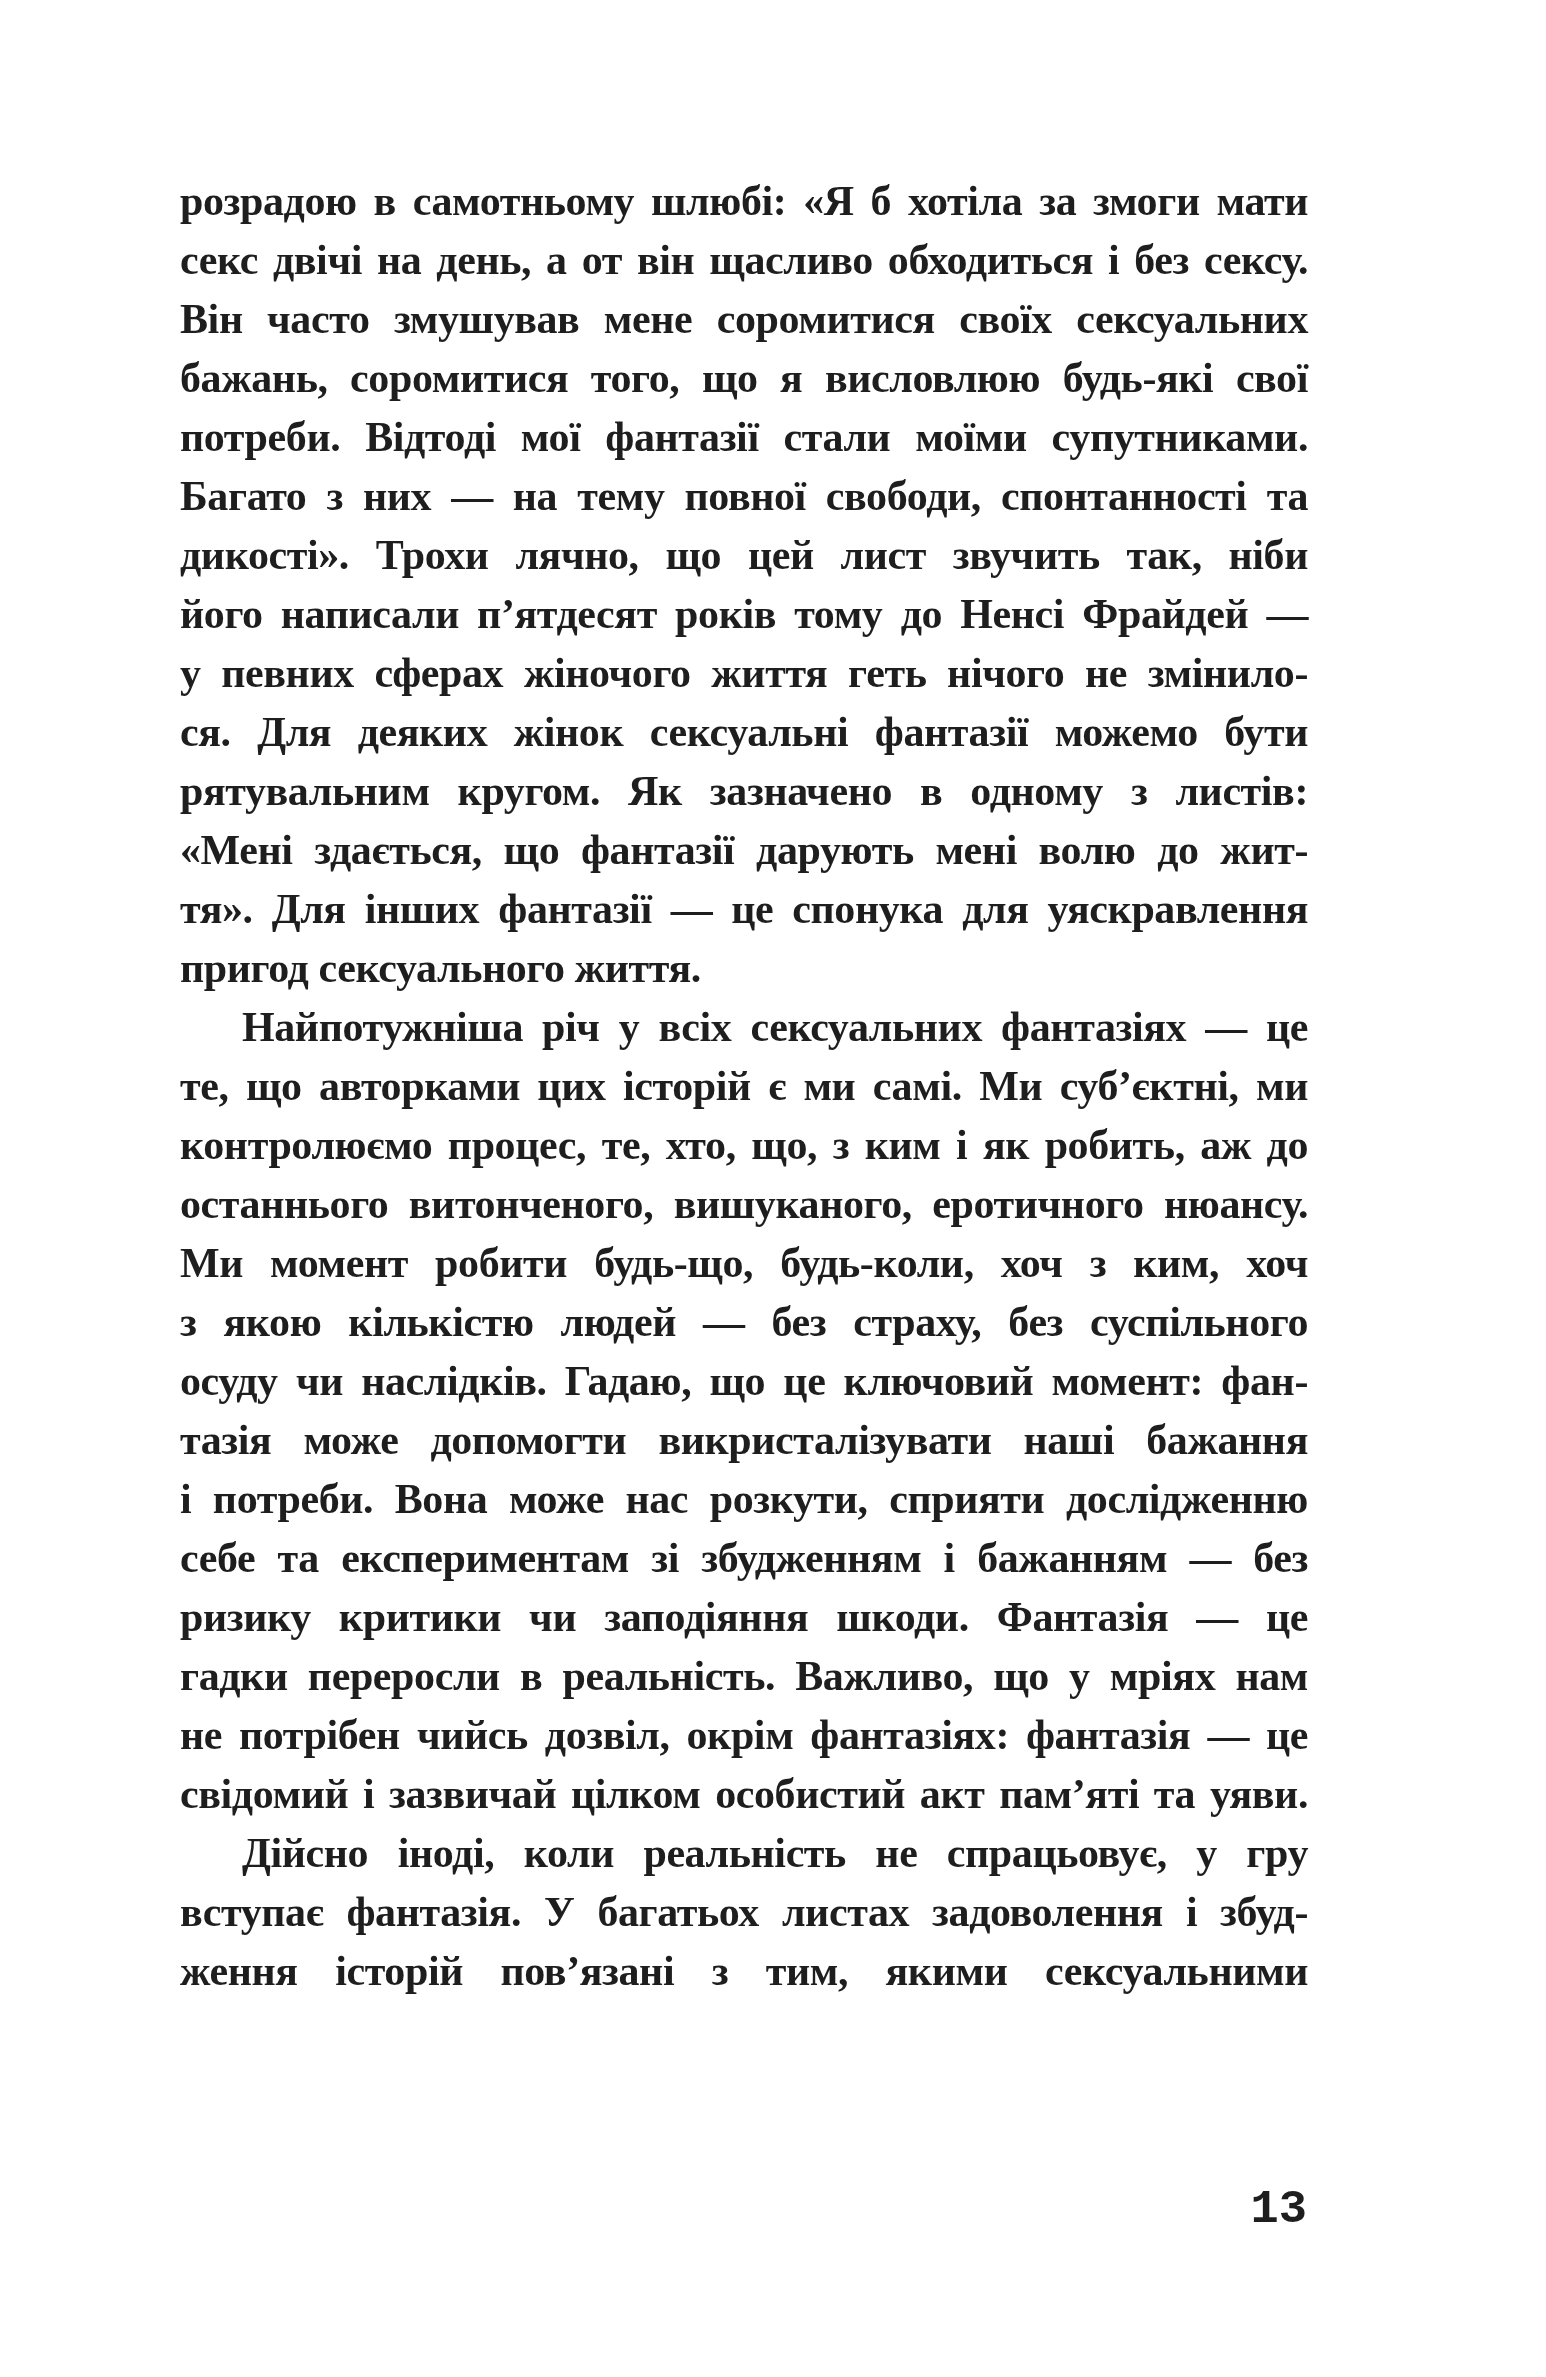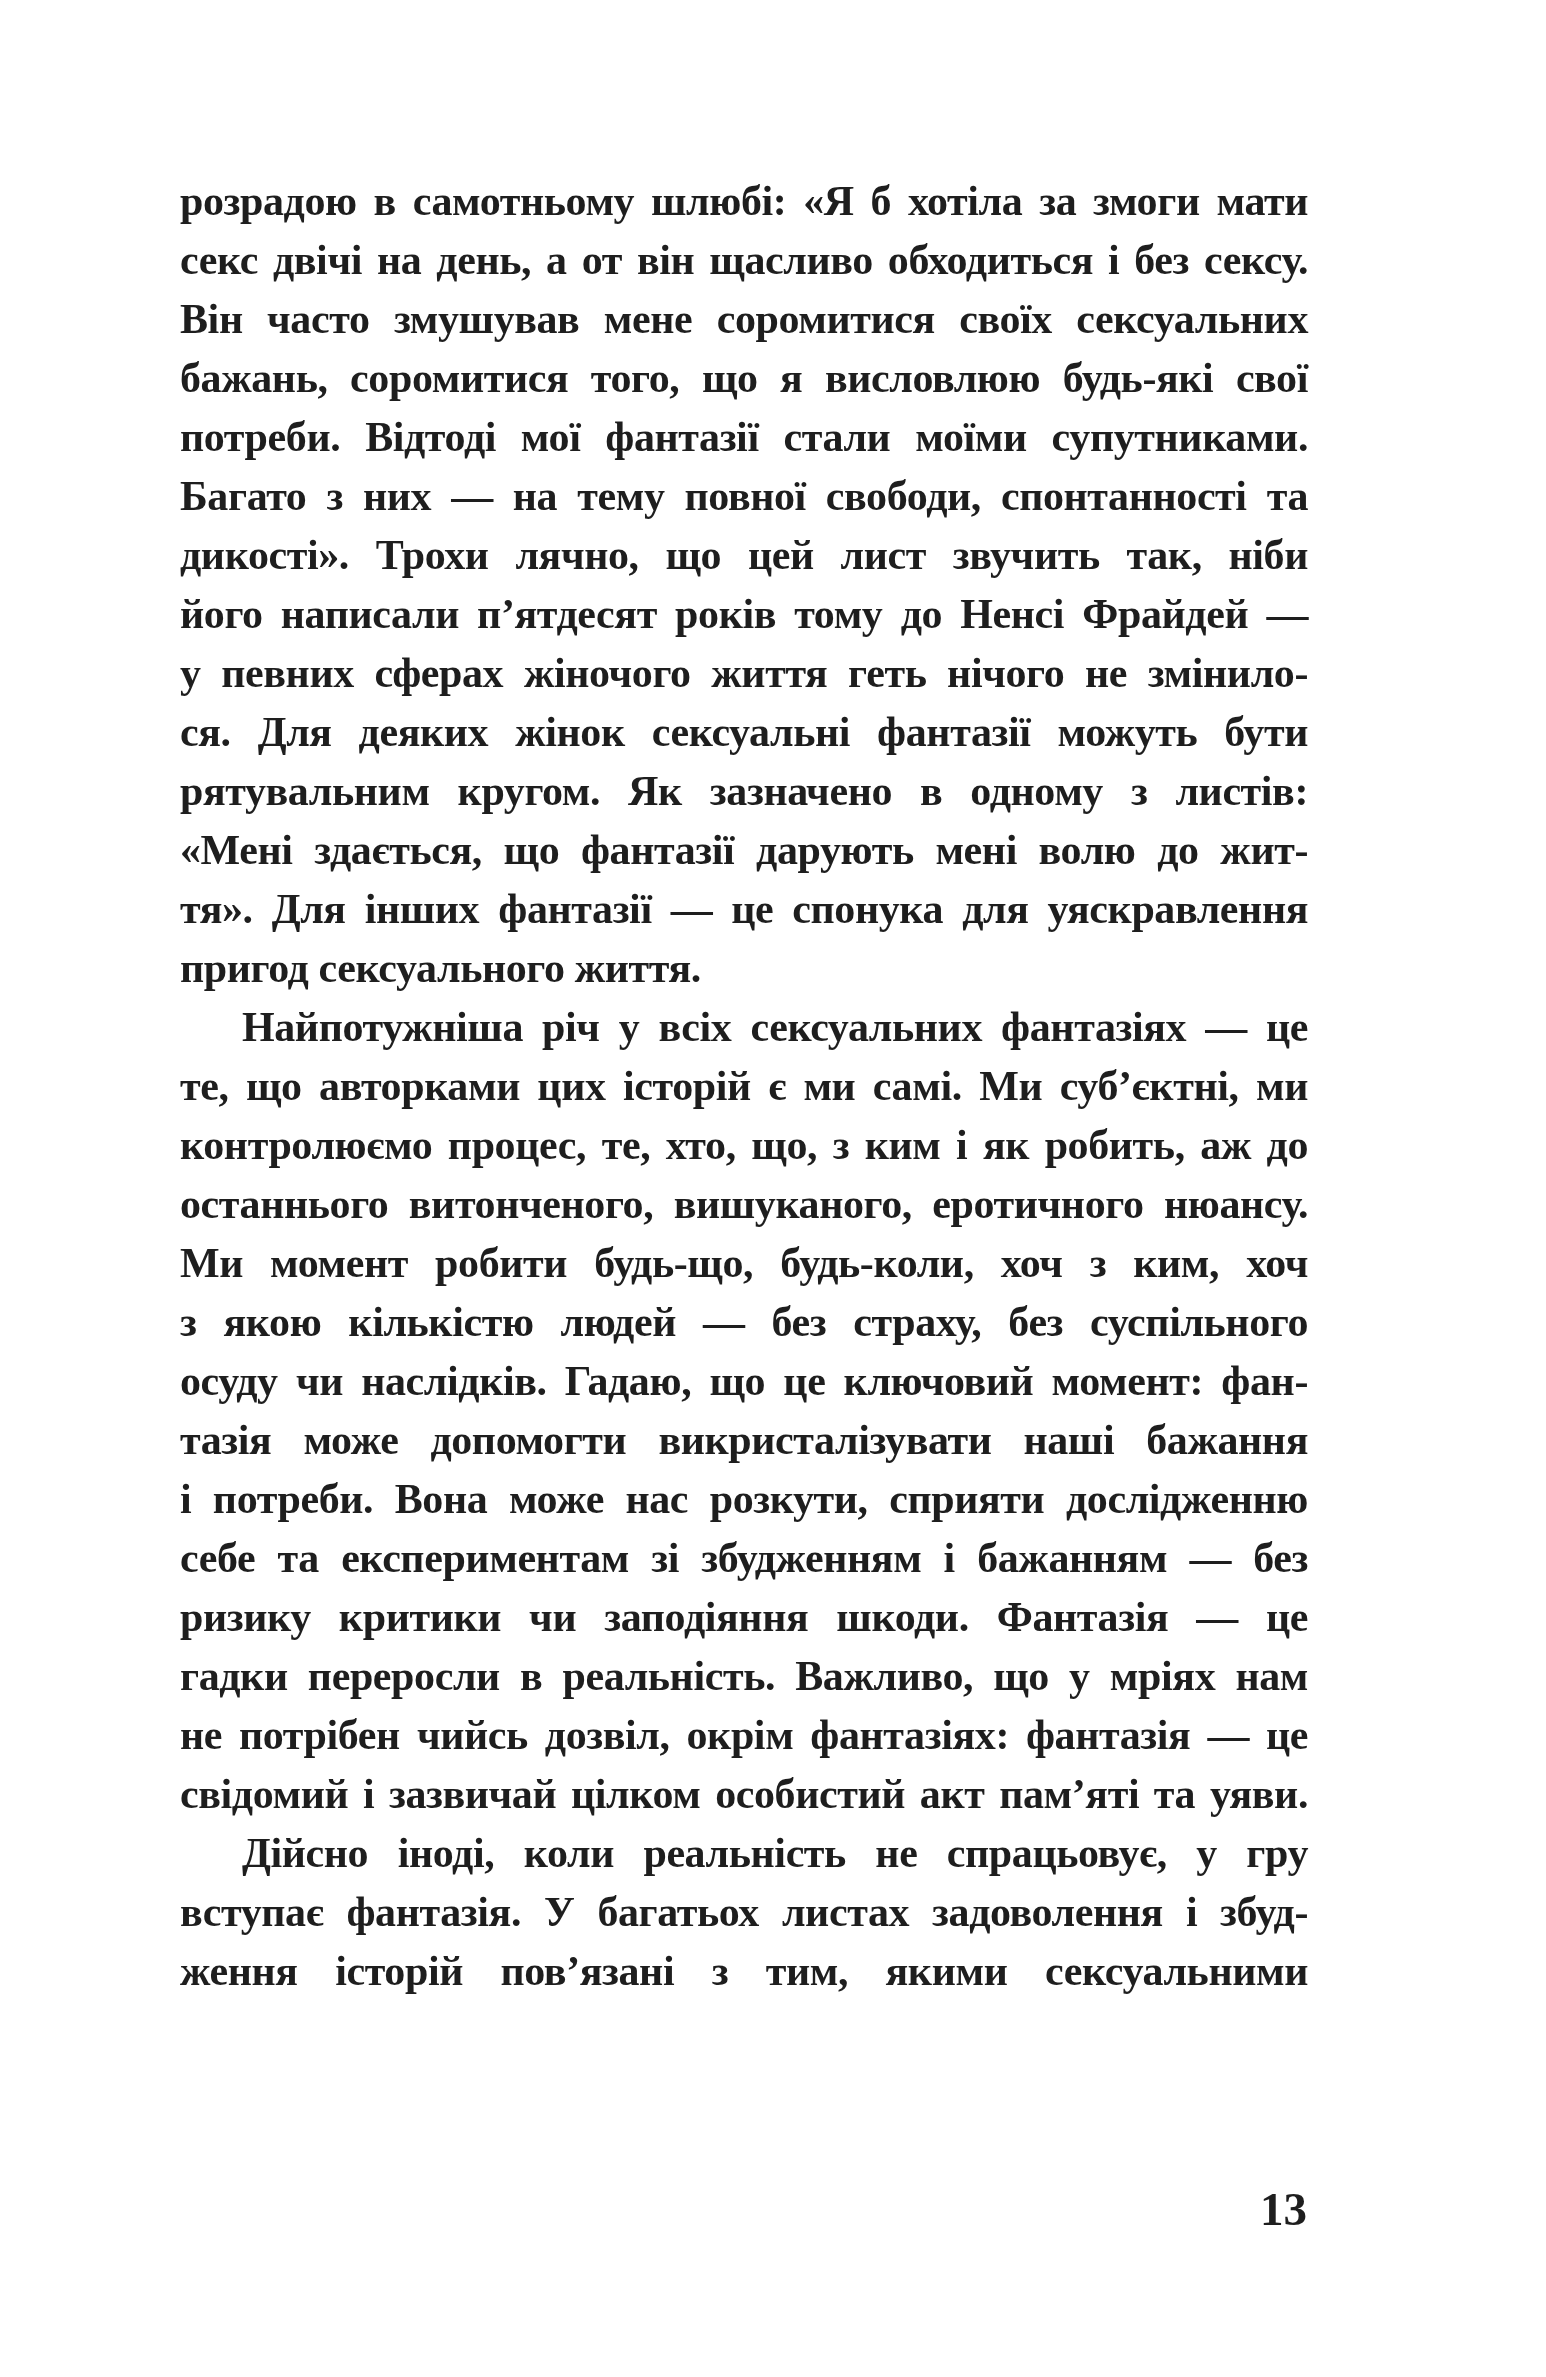--- a/index.html
+++ b/index.html
@@ -45,21 +45,21 @@
   }
   .line.last {
     text-align-last: left;
   }
   .page-number {
     position: absolute;
     left: 1146px;
     top: 2180px;
     width: 161px;
     text-align: right;
-    font-family: Liberation Serif, serif;
+    font-family: Liberation Mono, monospace;
     font-size: 47px;
     line-height: 59px;
     font-weight: 700;
     color: #1e1e1e;
   }
 </style>
 </head>
 <body>
 
 <div class="page">
@@ -68,21 +68,21 @@
     <div class="paragraph">
       <div class="line">розрадою в самотньому шлюбі: «Я б хотіла за змоги мати</div>
       <div class="line">секс двічі на день, а от він щасливо обходиться і без сексу.</div>
       <div class="line">Він часто змушував мене соромитися своїх сексуальних</div>
       <div class="line">бажань, соромитися того, що я висловлюю будь-які свої</div>
       <div class="line">потреби. Відтоді мої фантазії стали моїми супутниками.</div>
       <div class="line">Багато з них — на тему повної свободи, спонтанності та</div>
       <div class="line">дикості». Трохи лячно, що цей лист звучить так, ніби</div>
       <div class="line">його написали п’ятдесят років тому до Ненсі Фрайдей —</div>
       <div class="line">у певних сферах жіночого життя геть нічого не змінило-</div>
-      <div class="line">ся. Для деяких жінок сексуальні фантазії можуть бути</div>
+      <div class="line">ся. Для деяких жінок сексуальні фантазії можемо бути</div>
       <div class="line">рятувальним кругом. Як зазначено в одному з листів:</div>
       <div class="line">«Мені здається, що фантазії дарують мені волю до жит-</div>
       <div class="line">тя». Для інших фантазії — це спонука для уяскравлення</div>
       <div class="line last">пригод сексуального життя.</div>
     </div>
 
     <div class="paragraph">
       <div class="line indent">Найпотужніша річ у всіх сексуальних фантазіях — це</div>
       <div class="line">те, що авторками цих історій є ми самі. Ми суб’єктні, ми</div>
       <div class="line">контролюємо процес, те, хто, що, з ким і як робить, аж до</div>

